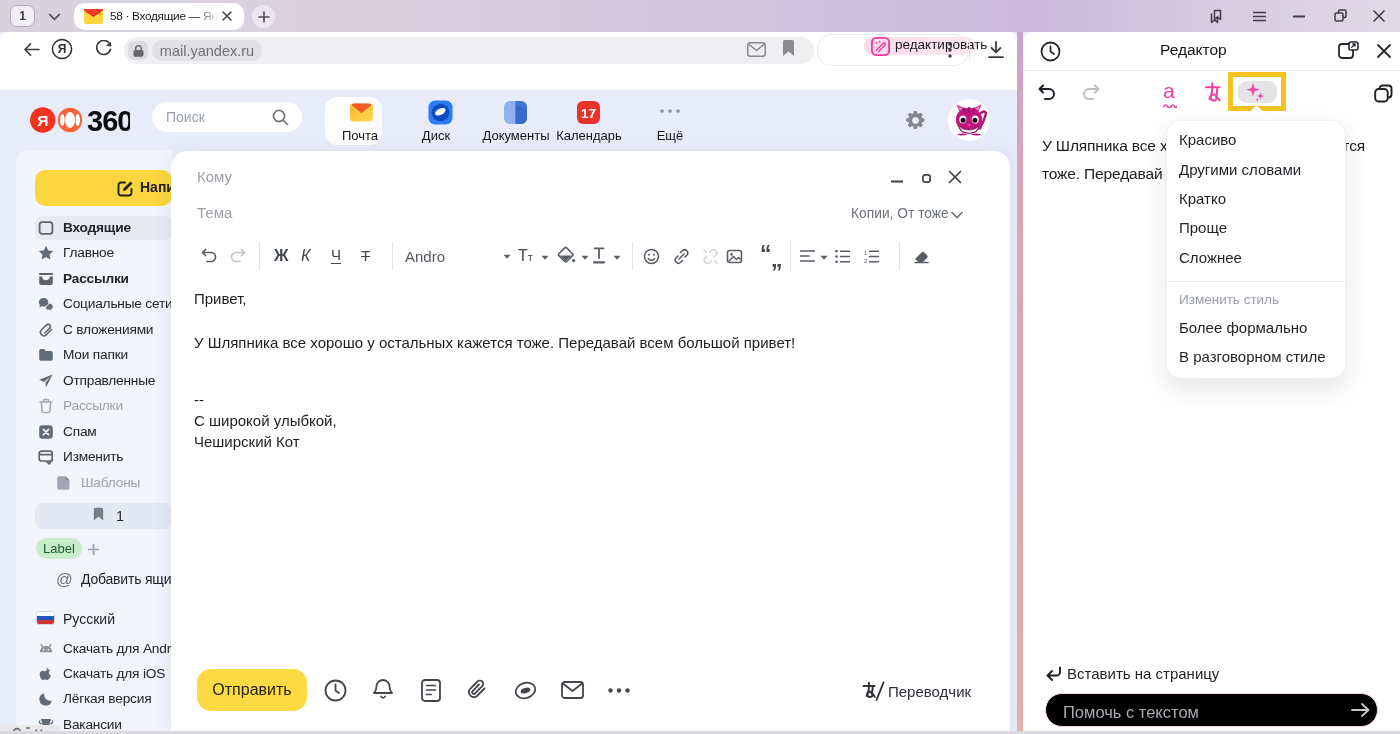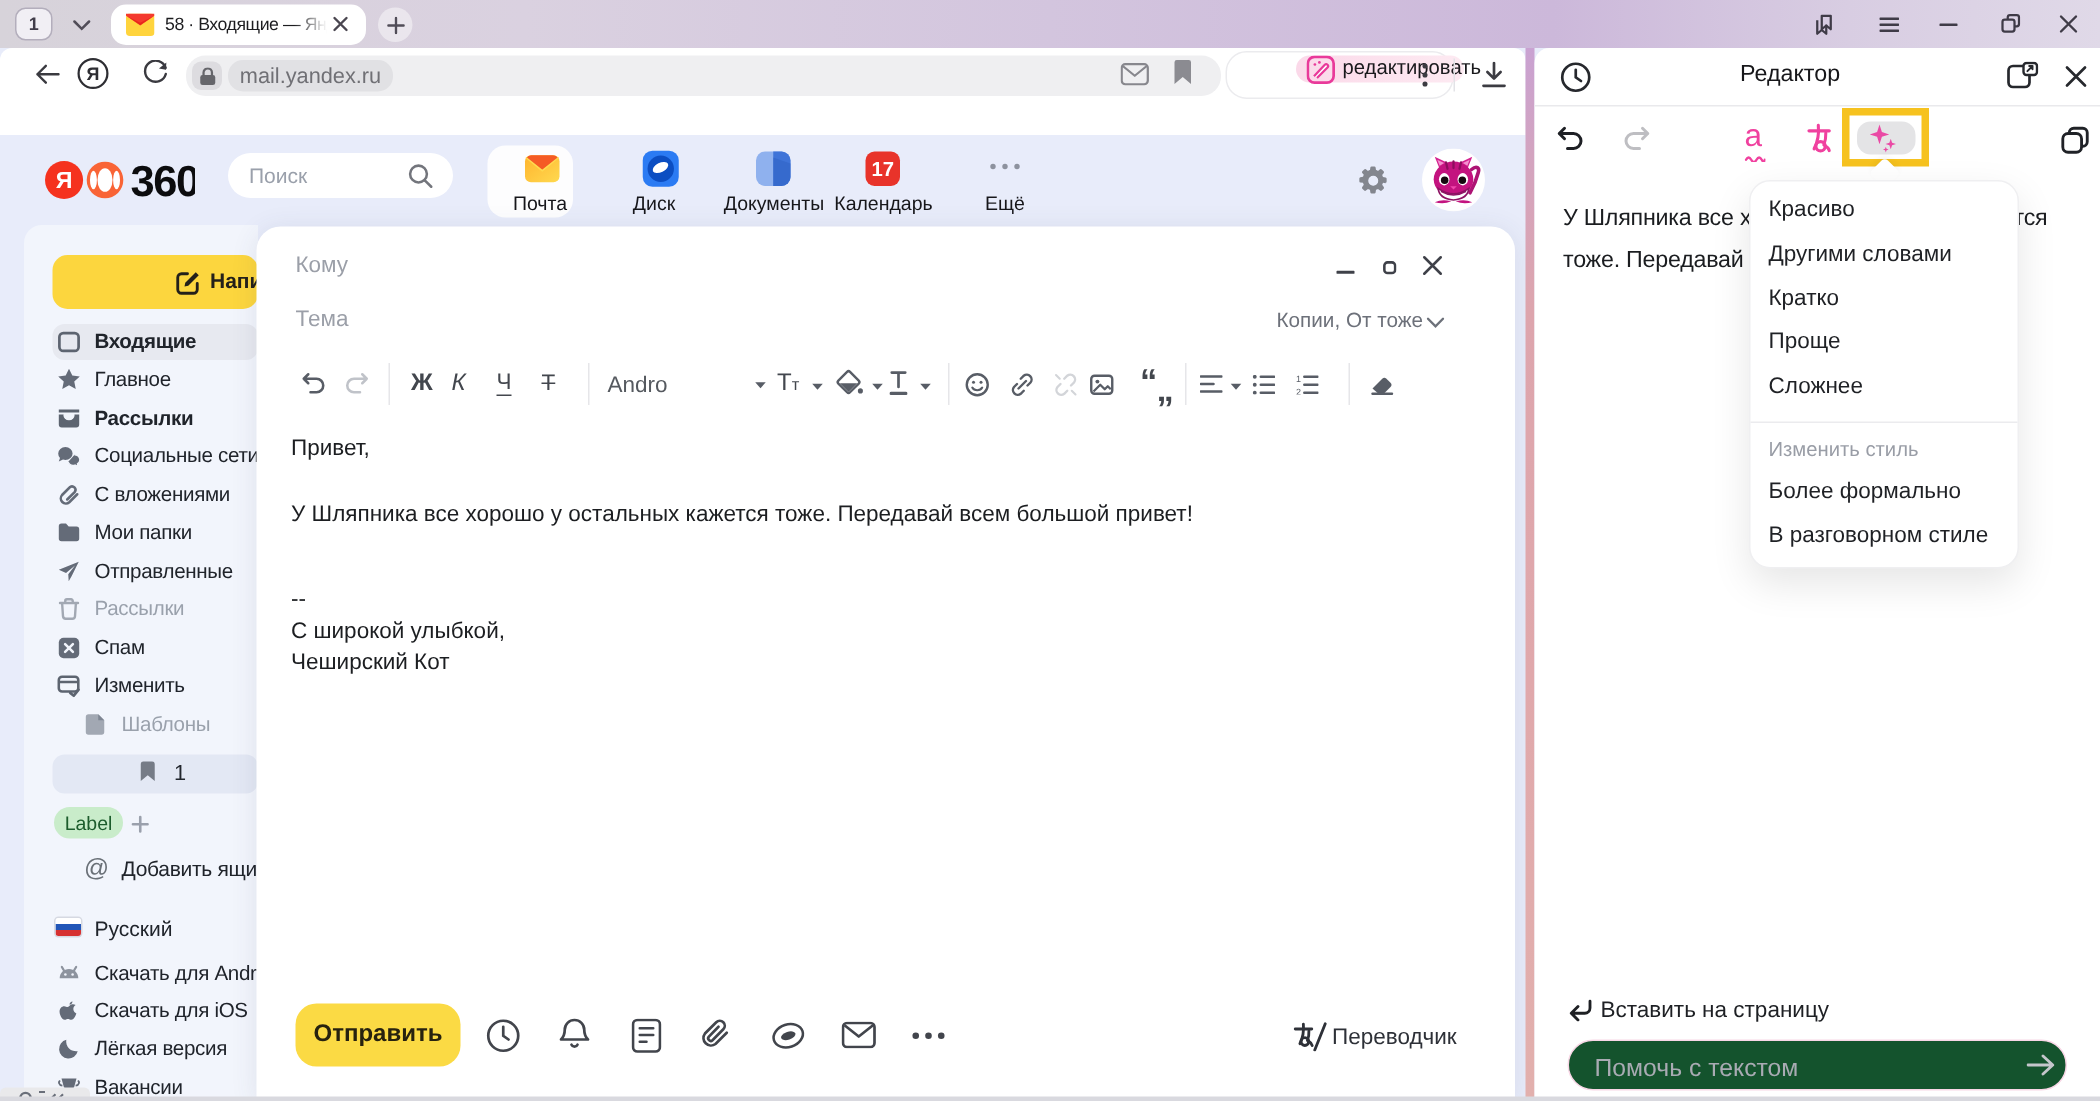--- a/index.html
+++ b/index.html
@@ -52,21 +52,21 @@
   #labelpill { left:36px; top:538px; width:46px; height:21px; background:#c9ecca; border-radius:11px;
       font-size:13px; color:#1c5c2c; display:flex; align-items:center; justify-content:center; }
 
   
   #compose { left:171px; top:151px; width:839px; height:583px; background:#fff; border-radius:16px 16px 0 0;
      box-shadow:0 2px 18px rgba(60,70,100,.10); }
   .fieldlabel { position:absolute; font-size:15px; color:#9b9fa8; }
   #bodytext { position:absolute; left:194px; top:288px; font-size:15px; color:#1c1e21; line-height:22px; }
   #bodysig { position:absolute; left:194px; top:389px; font-size:15px; color:#1c1e21; line-height:21px; }
   #sendbtn { left:197px; top:669px; width:110px; height:42px; border-radius:14px; background:#fbda44;
-     display:flex; align-items:center; justify-content:center; font-size:16px; font-weight:700; color:#27220f; }
+     display:flex; align-items:center; justify-content:center; font-size:16px; font-weight:400; color:#27220f; }
   #translator { position:absolute; left:888px; top:683px; font-size:15px; color:#2e3138; }
 
   
   #divider { left:1017px; top:32px; width:6px; height:702px;
      background:linear-gradient(180deg,#c9a2d2 0%,#d3a4c0 10%,#dda5ad 25%,#e0a8ab 60%,#e2b0ad 100%); }
 
   
   #panel { left:1023px; top:32px; width:377px; height:702px; background:#fff; border-radius:10px 0 0 0; }
   #panelhead { left:1023px; top:32px; width:377px; height:39px; border-bottom:1px solid #e9e9ec; }
   #paneltitle { left:1160px; top:41px; width:100px; font-size:15.5px; font-weight:500; color:#17171a; }
@@ -75,21 +75,21 @@
   #sparkwrap { left:1228px; top:72px; width:58px; height:39px; border:5px solid #f6c21f; background:#fff; }
   #sparkbtn { left:1238px; top:81px; width:39px; height:22px; background:#e4e4e6; border-radius:9px; }
 
   #dropdown { left:1166px; top:120px; width:180px; height:259px; background:#fff; border-radius:14px;
      border:1px solid #efeff1; box-shadow:0 10px 26px rgba(0,0,0,.10); }
   #notch { left:1249px; top:108px; width:15px; height:15px; background:#fff; transform:rotate(45deg);
      border-radius:3px; box-shadow:-2px -2px 4px rgba(0,0,0,.04); }
   .ditem { position:absolute; left:1179px; font-size:15px; color:#1f2125; }
 
   #insertrow { left:1067px; top:665px; font-size:15px; color:#1e2024; }
-  #helpinput { left:1045px; top:693px; width:333px; height:34px; border-radius:18px; border:1.5px solid #f8d7e6; background:#14532d; }
+  #helpinput { left:1045px; top:693px; width:333px; height:34px; border-radius:18px; border:1.5px solid #f8d7e6; background:#000000; }
   #helpinput span { position:absolute; left:17px; top:9px; font-size:16.5px; color:#a9abb3; }
 
   svg { display:block; }
 </style>
 </head>
 <body>
 <div id="stage">
 
   <div class="ab" id="tabbar"></div>
   <div class="ab" id="tabcount">1</div>

